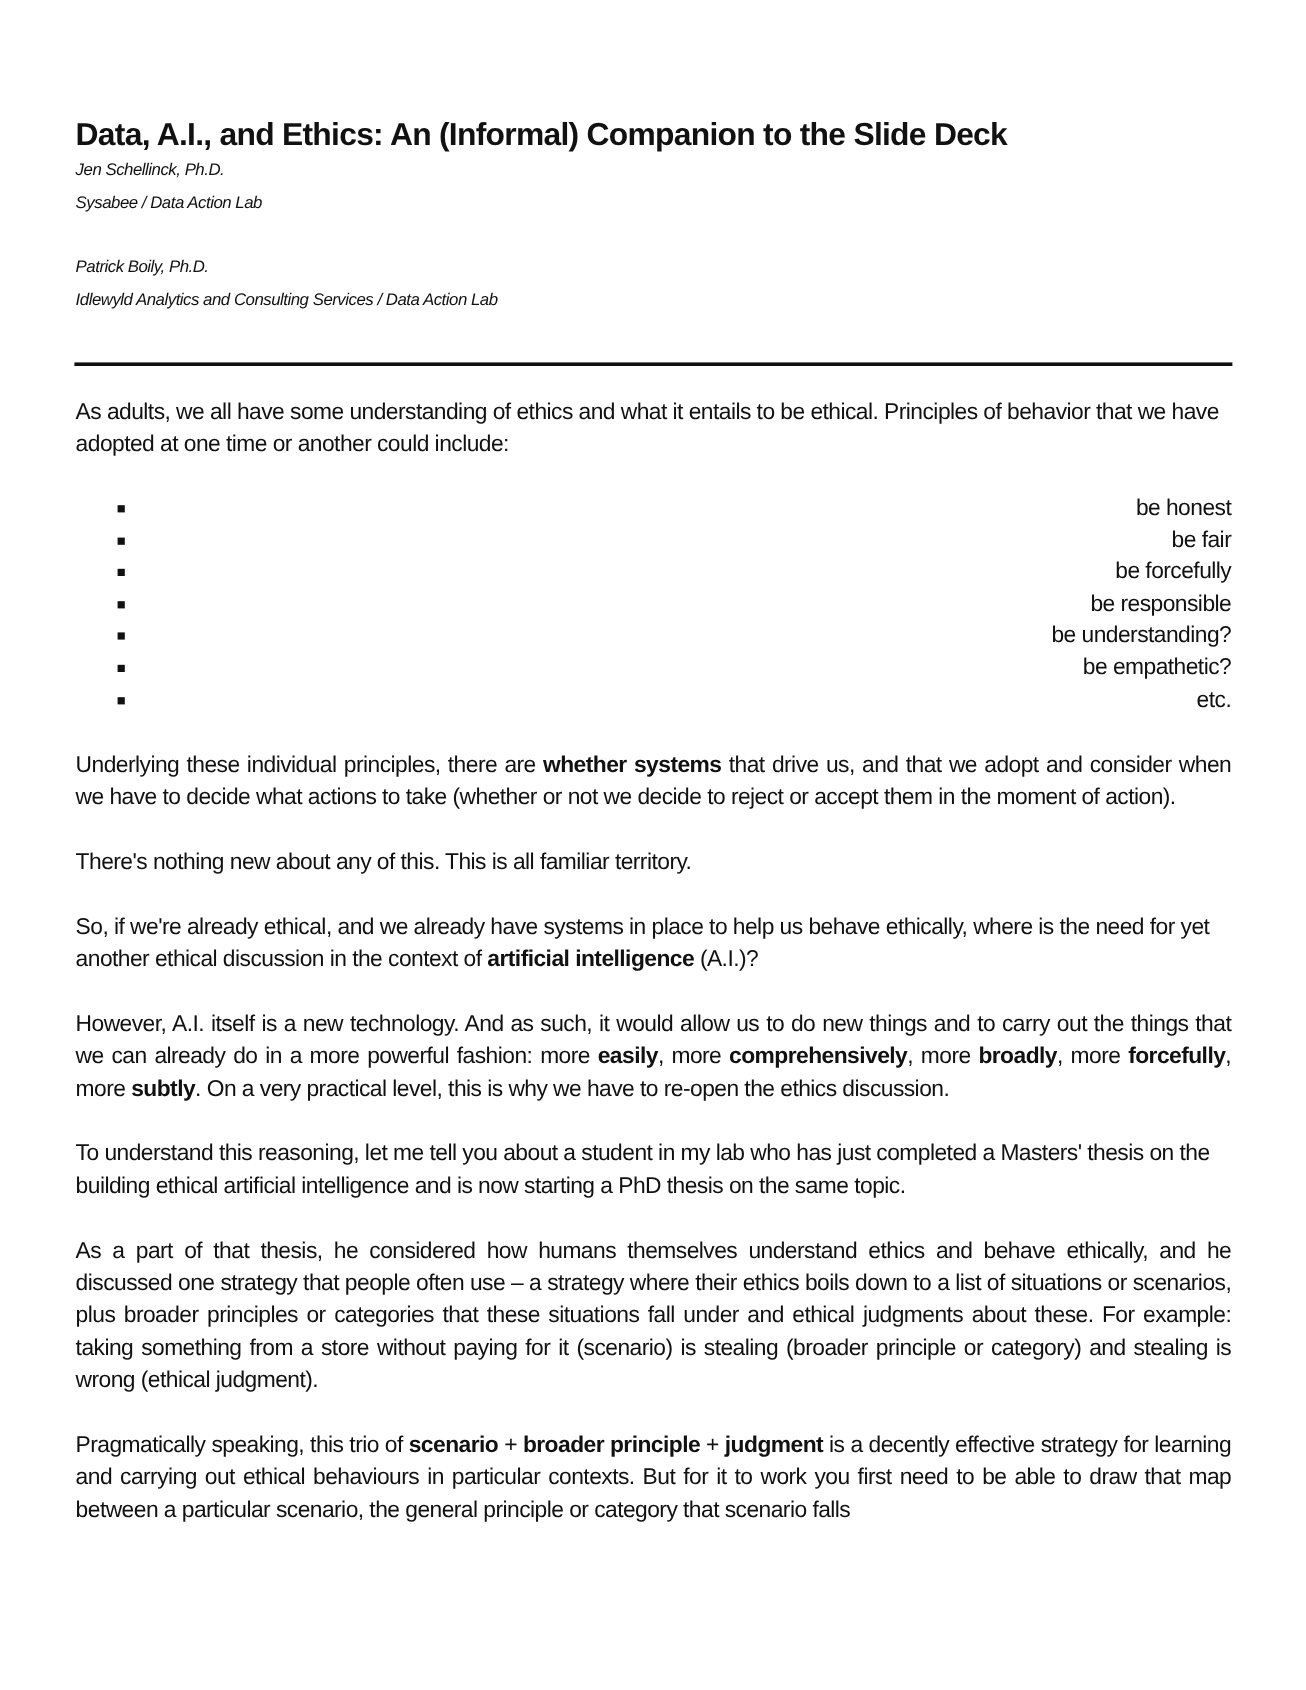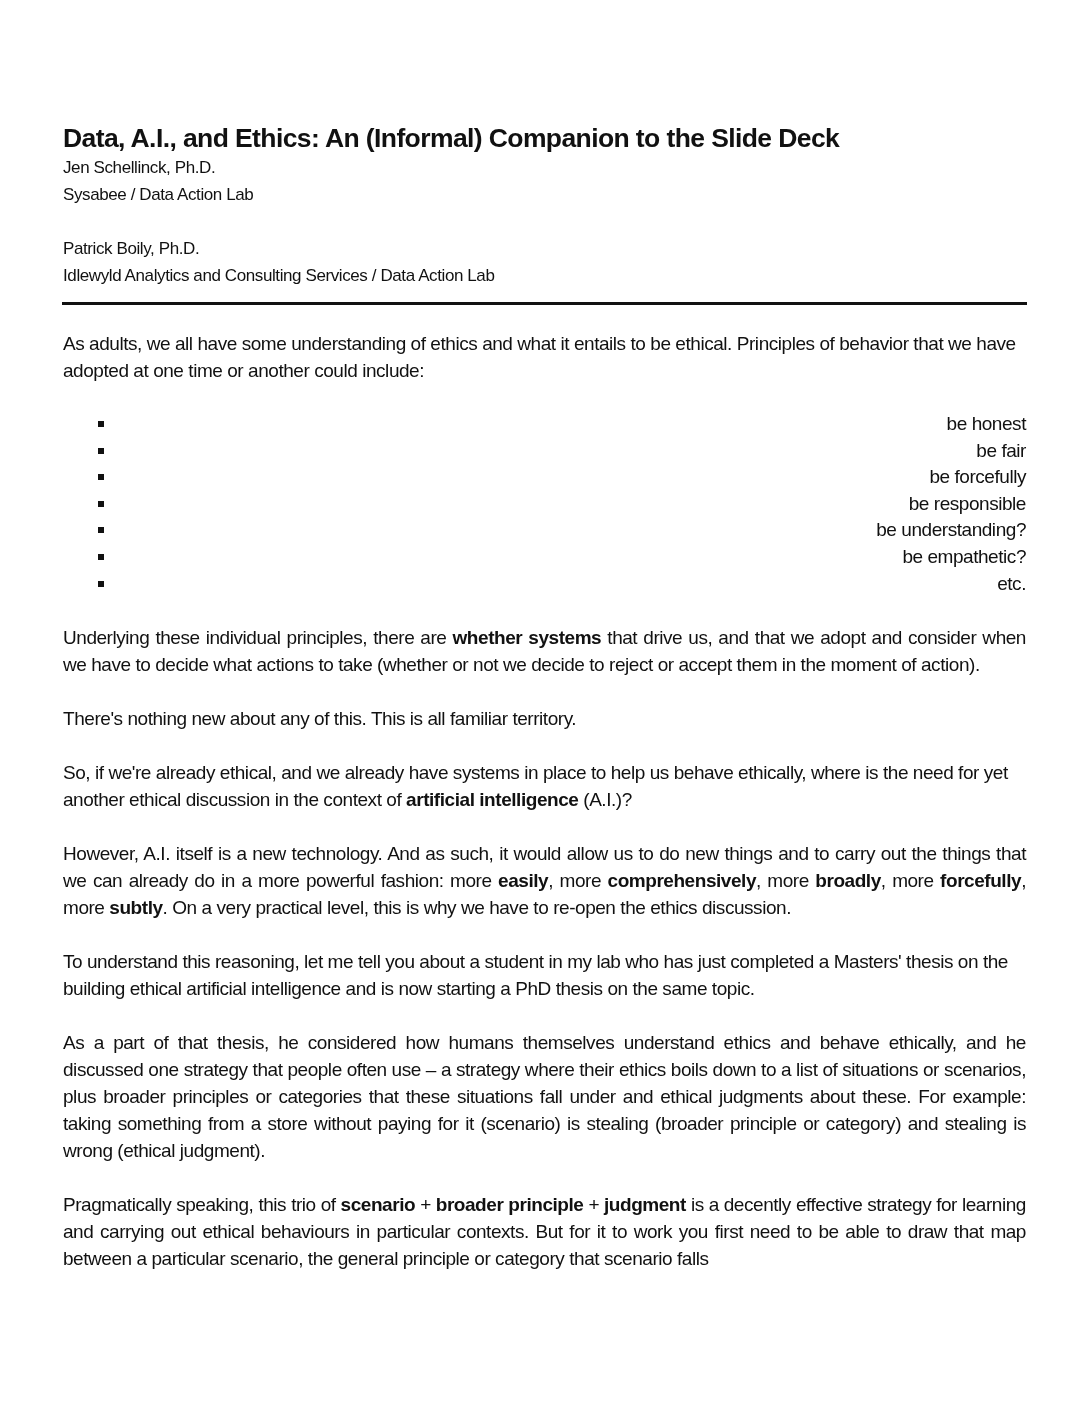--- a/index.html
+++ b/index.html
@@ -11,35 +11,36 @@
       width: 1088px;
       height: 1408px;
       position: relative;
       overflow: hidden;
       color: #111111;
       font-family: "Liberation Sans", sans-serif;
     }
     .page {
       position: absolute;
       left: 63px;
-      top: 122px;
+      top: 96px;
       width: 964px;
     }
     .title {
       font-size: 26.5px;
       font-weight: bold;
       letter-spacing: -0.6px;
       line-height: 32px;
       margin: 0;
       color: #111;
     }
     .author-block {
-      font-size: 17px;
+      font-size: 14px;
       line-height: 27px;
       letter-spacing: -0.4px;
+      font-style: italic;
     }
     .author-block .line {
       display: block;
     }
     .author-gap {
       height: 27px;
     }
     .rule {
       position: absolute;
       left: 62px;

